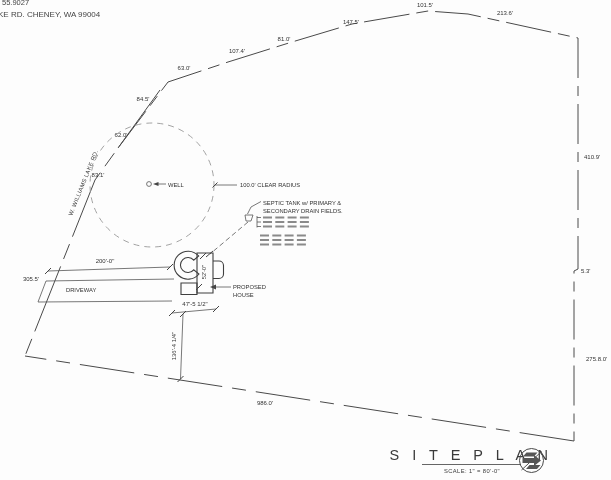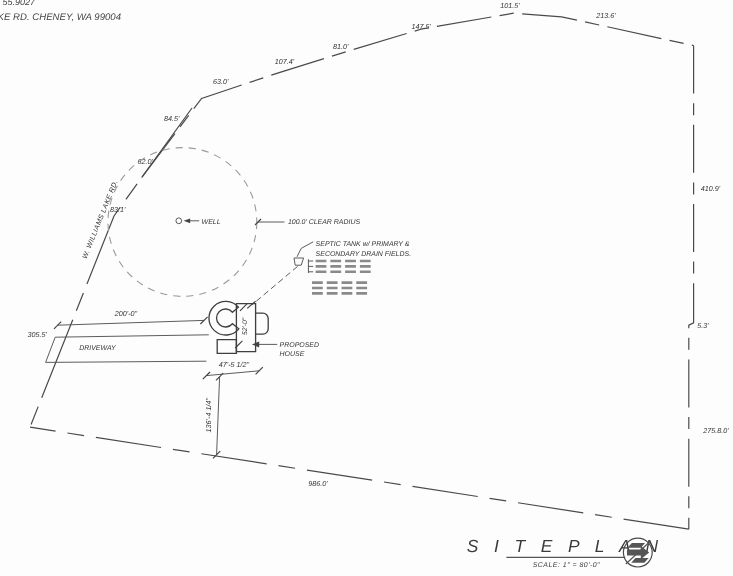--- a/index.html
+++ b/index.html
@@ -1,18 +1,18 @@
 <!DOCTYPE html>
 <html><head>
 <meta charset="utf-8">
 <style>
   html,body{margin:0;padding:0;background:#ffffff;}
   .sheet{
     position:relative;width:611px;height:480px;background:#fdfdfd;
-    overflow:hidden;font-family:"Liberation Sans",sans-serif;font-style:italic;
+    overflow:hidden;font-family:"Liberation Sans",sans-serif;
   }
   svg{display:block;}
   svg text{fill:#333;font-family:"Liberation Sans",sans-serif;}
   .hdr{font-size:8px;fill:#444;}
   .hdr-top{font-size:7.5px;fill:#444;}
   .dim{font-size:6px;}
   .dim-sm{font-size:5.6px;}
   .lbl{font-size:5.8px;}
   .road-lbl{font-size:5.8px;letter-spacing:.3px;}
   .title-txt{font-size:14.5px;letter-spacing:4.5px;fill:#3a3a3a;}

